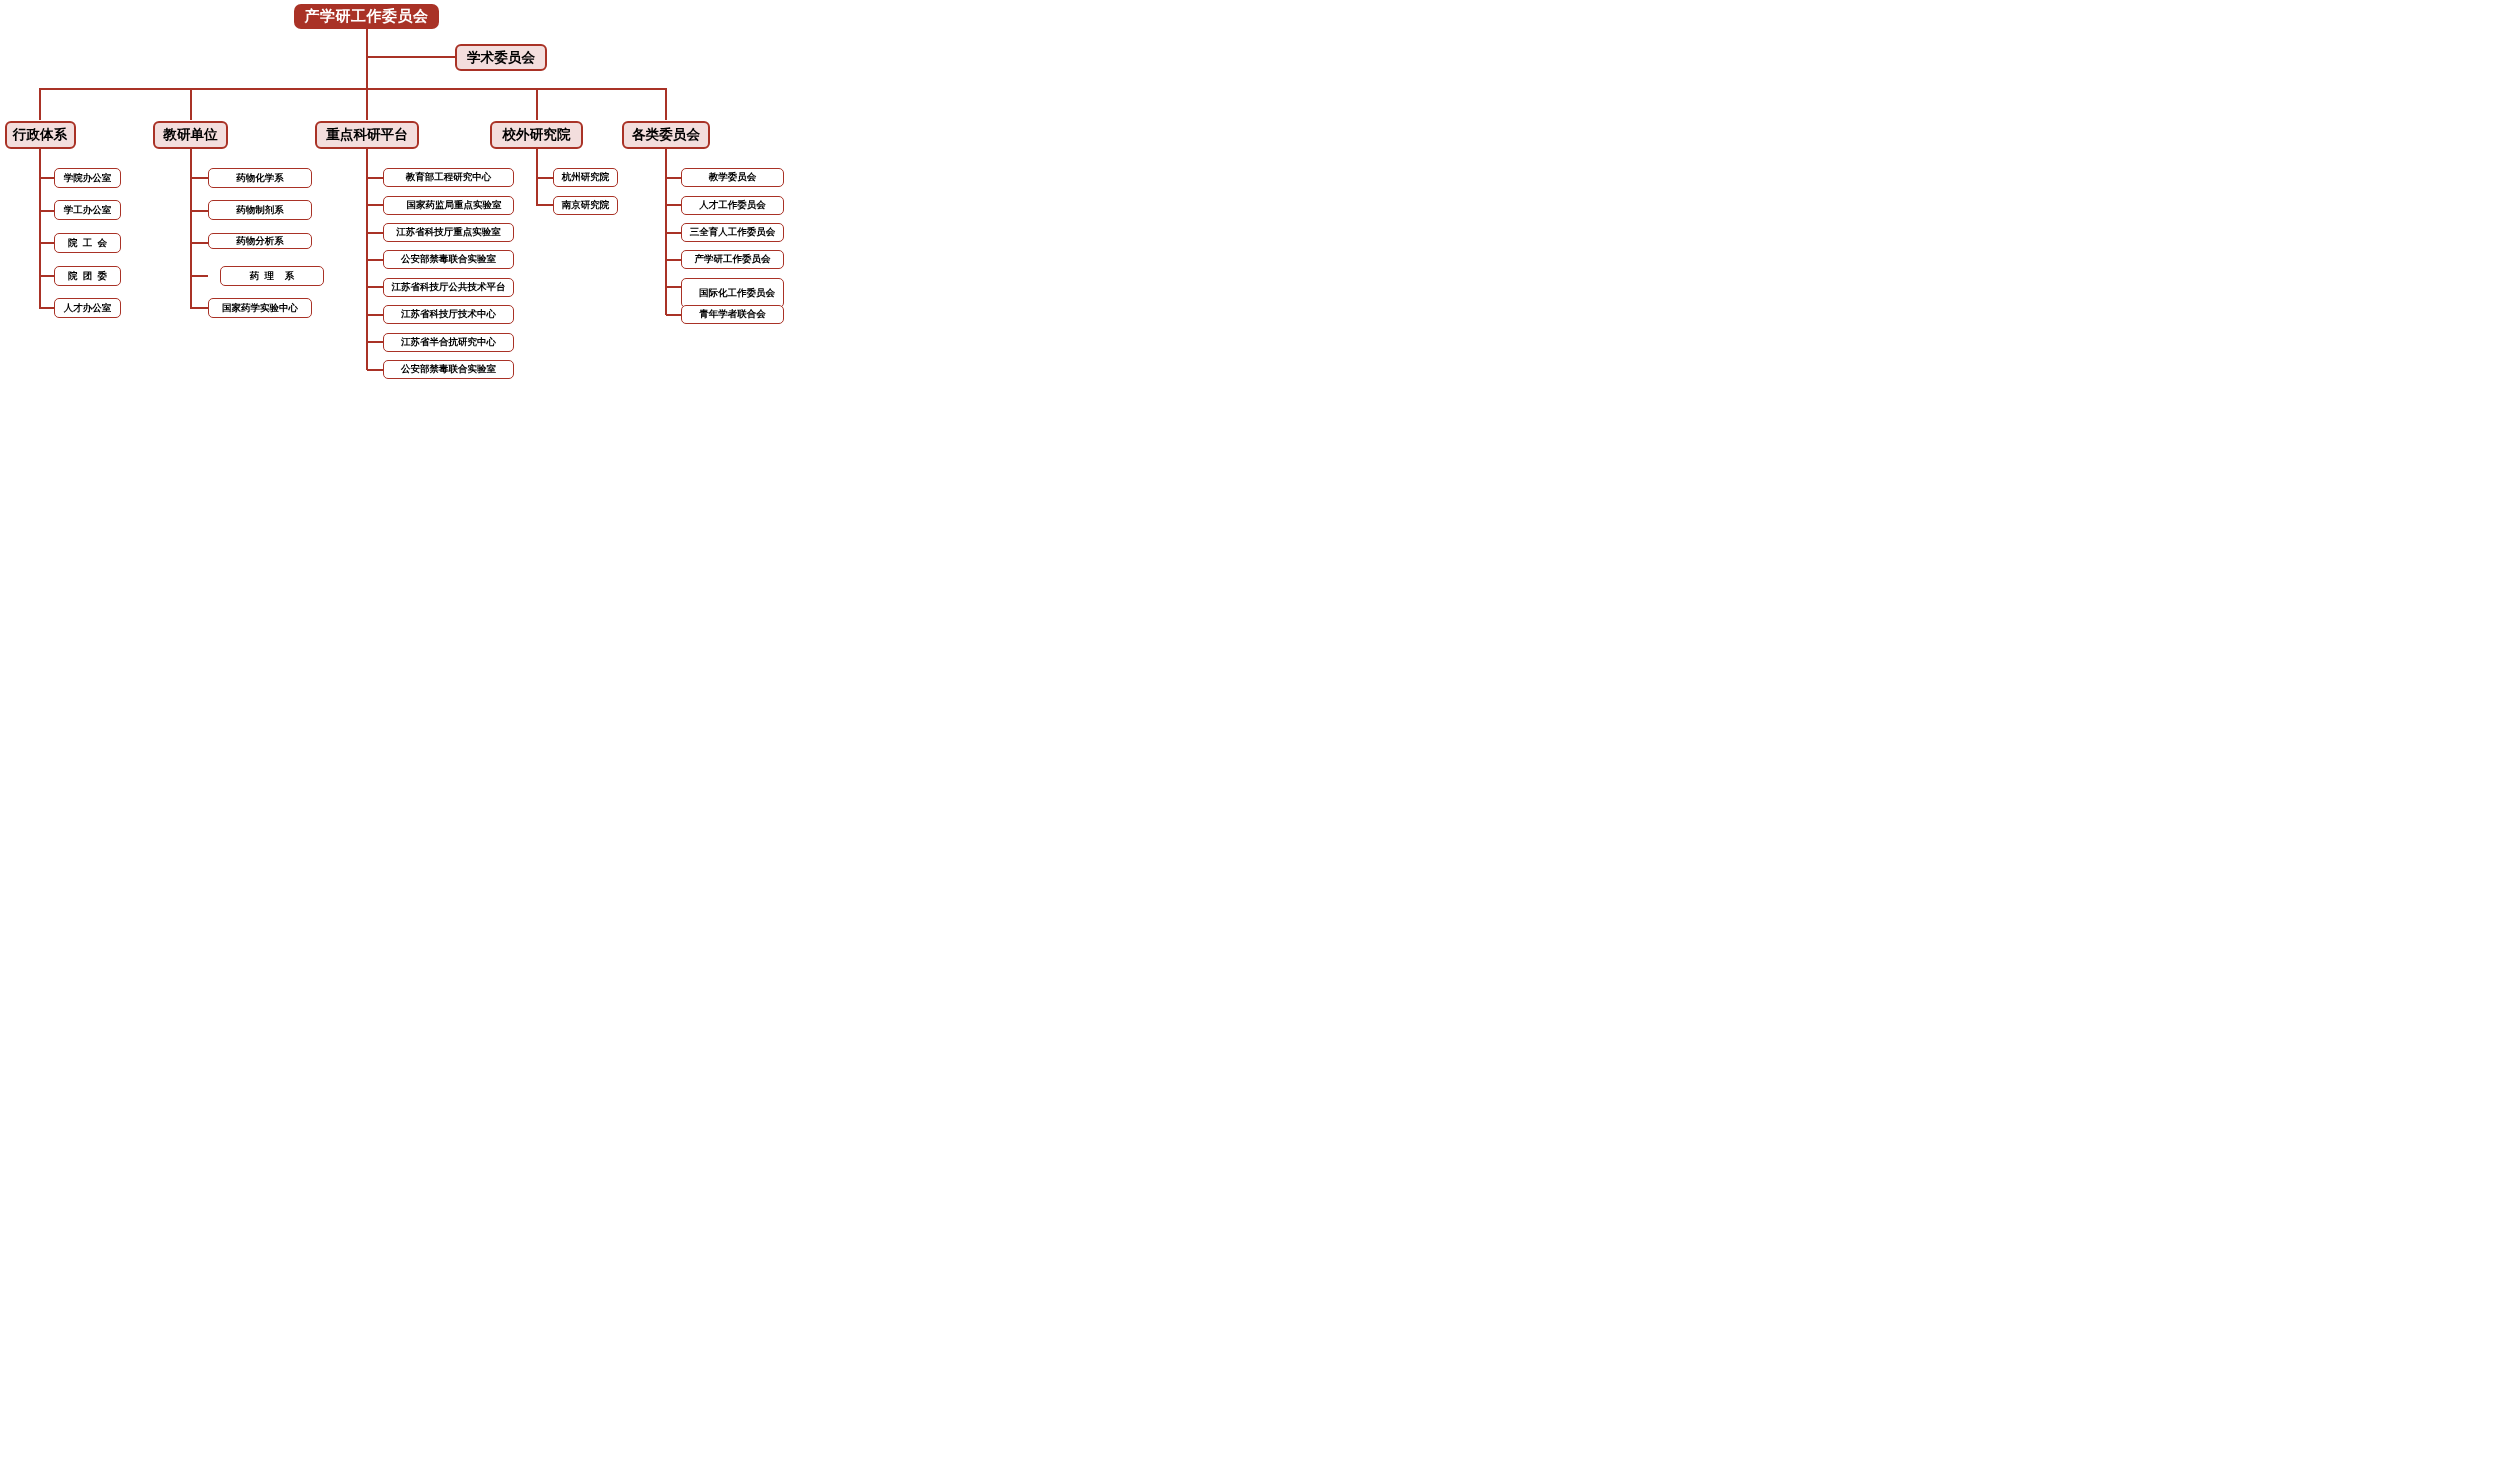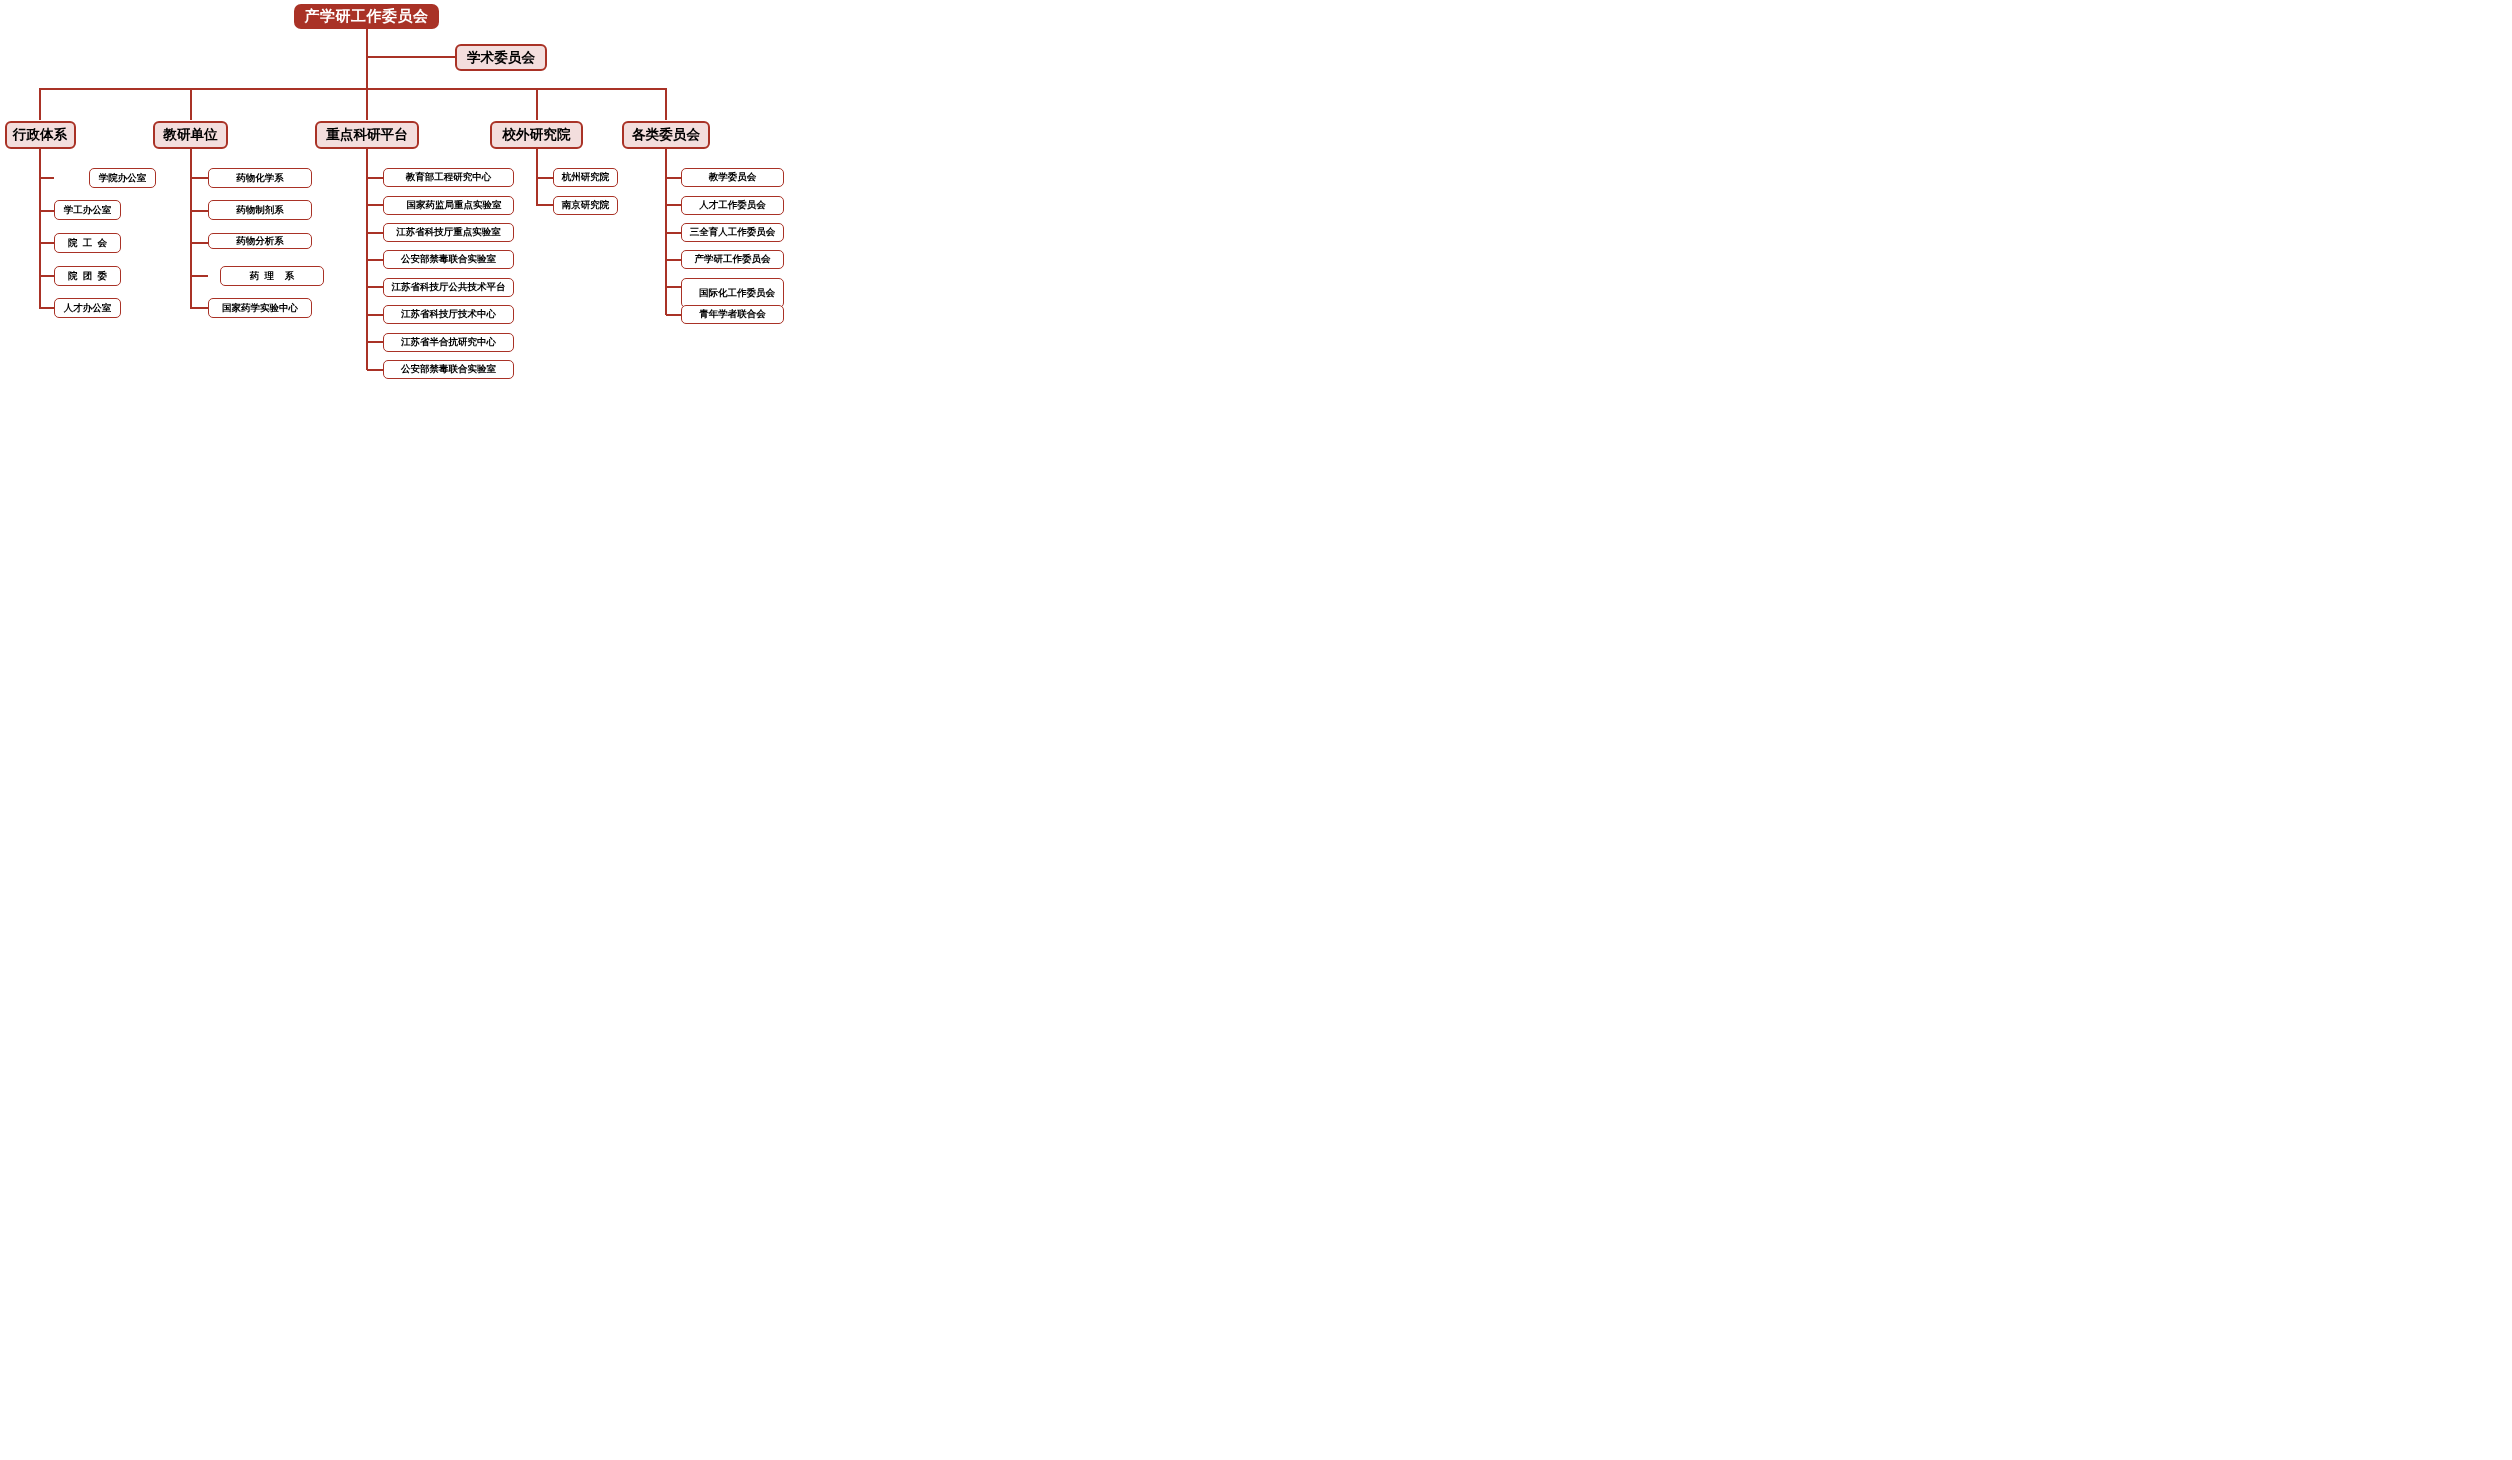--- a/index.html
+++ b/index.html
@@ -86,21 +86,21 @@
     <div class="line" style="left: 665px; top: 149px; width: 2px; height: 166px;"></div>
     <div class="line" style="left: 666px; top: 177px; width: 15px; height: 2px;"></div>
     <div class="line" style="left: 666px; top: 204px; width: 15px; height: 2px;"></div>
     <div class="line" style="left: 666px; top: 232px; width: 15px; height: 2px;"></div>
     <div class="line" style="left: 666px; top: 259px; width: 15px; height: 2px;"></div>
     <div class="line" style="left: 666px; top: 286px; width: 15px; height: 2px;"></div>
     <div class="line" style="left: 666px; top: 314px; width: 15px; height: 2px;"></div>
     <div class="node root" style="left: 294px; top: 4px; width: 145px; height: 24.6px;">产学研工作委员会</div>
     <div class="node pink" style="left: 455px; top: 44px; width: 92px; height: 27px;">学术委员会</div>
     <div class="node pink" style="left: 4.5px; top: 121px; width: 71px; height: 28px;">行政体系</div>
-    <div class="node child" style="left: 54px; top: 168px; width: 67px; height: 20px; margin-left: 35px;">学院办公室</div>
+    <div class="node child" style="left: 54px; top: 168px; width: 67px; height: 20px;">学院办公室</div>
     <div class="node child" style="left: 54px; top: 200px; width: 67px; height: 20px;">学工办公室</div>
     <div class="node child" style="left: 54px; top: 233px; width: 67px; height: 20px;">院  工  会</div>
     <div class="node child" style="left: 54px; top: 266px; width: 67px; height: 20px;">院  团  委</div>
     <div class="node child" style="left: 54px; top: 298px; width: 67px; height: 20px;">人才办公室</div>
     <div class="node pink" style="left: 153px; top: 121px; width: 75px; height: 28px;">教研单位</div>
     <div class="node child" style="left: 208px; top: 168px; width: 104px; height: 20px;">药物化学系</div>
     <div class="node child" style="left: 208px; top: 200px; width: 104px; height: 20px;">药物制剂系</div>
     <div class="node child" style="left: 208px; top: 233px; width: 104px; height: 16px;">药物分析系</div>
     <div class="node child" style="left: 220px; top: 266px; width: 104px; height: 20px;">药  理    系</div>
     <div class="node child" style="left: 208px; top: 298px; width: 104px; height: 20px;">国家药学实验中心</div>

